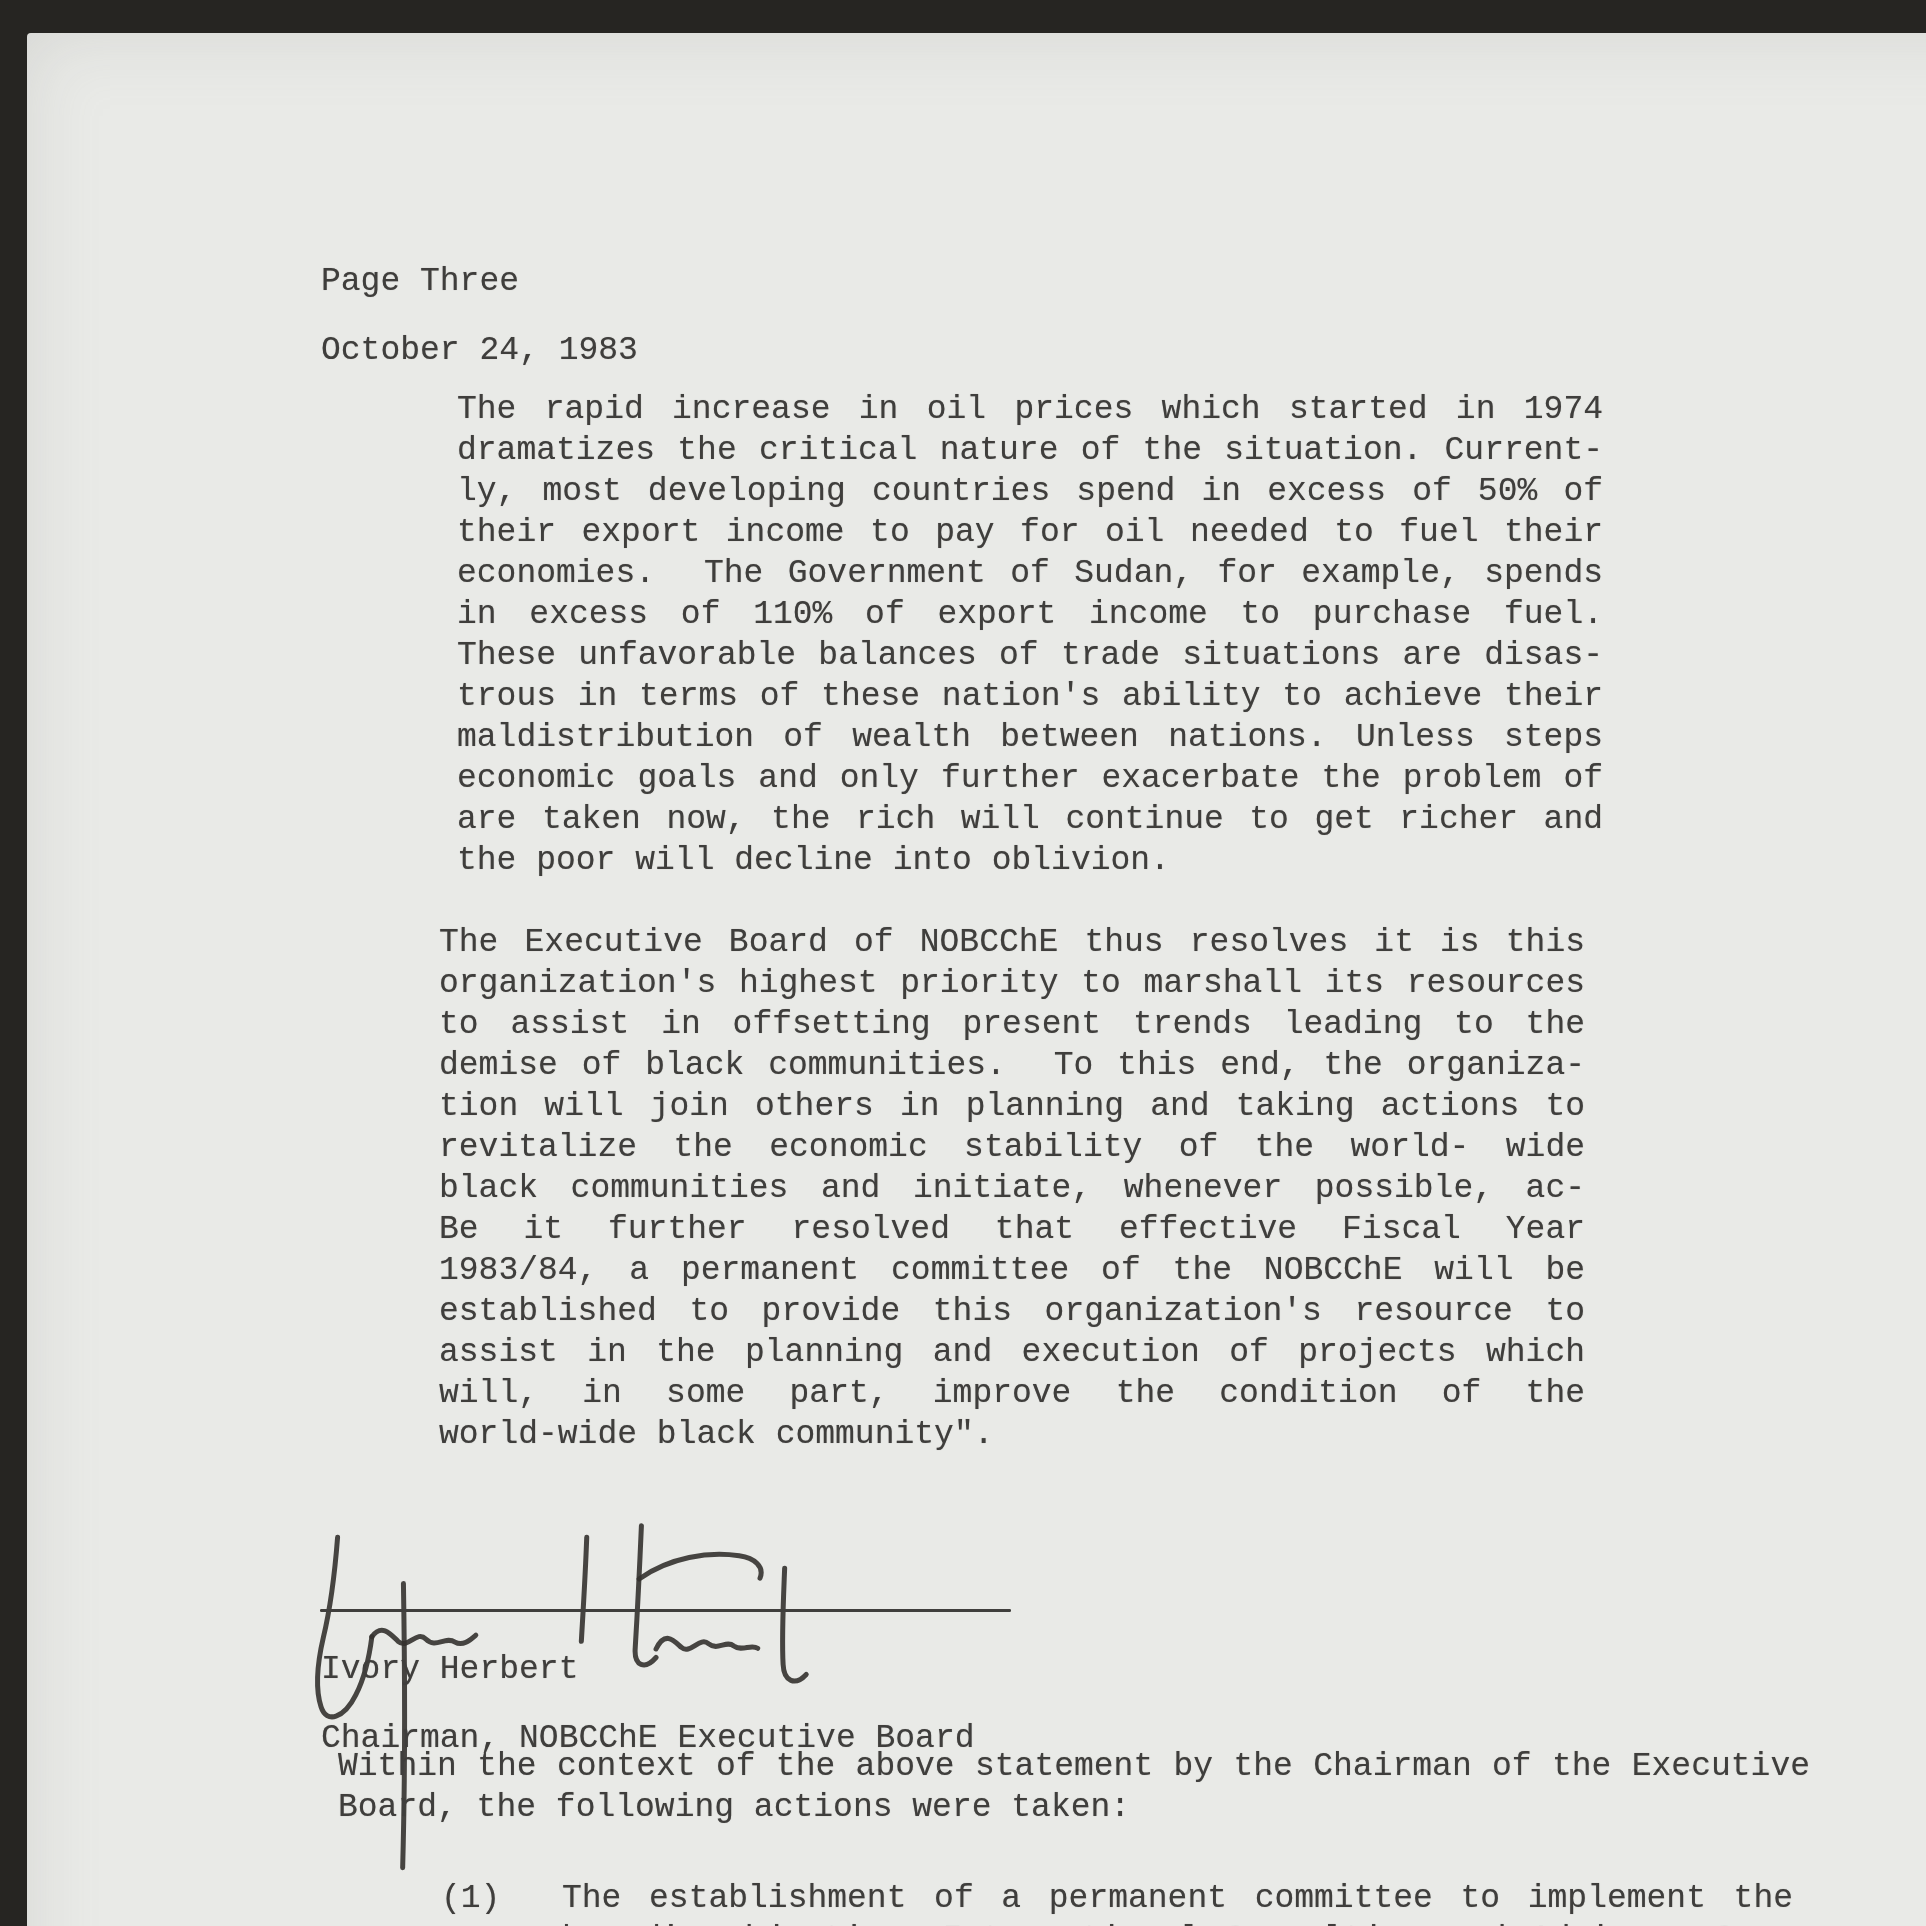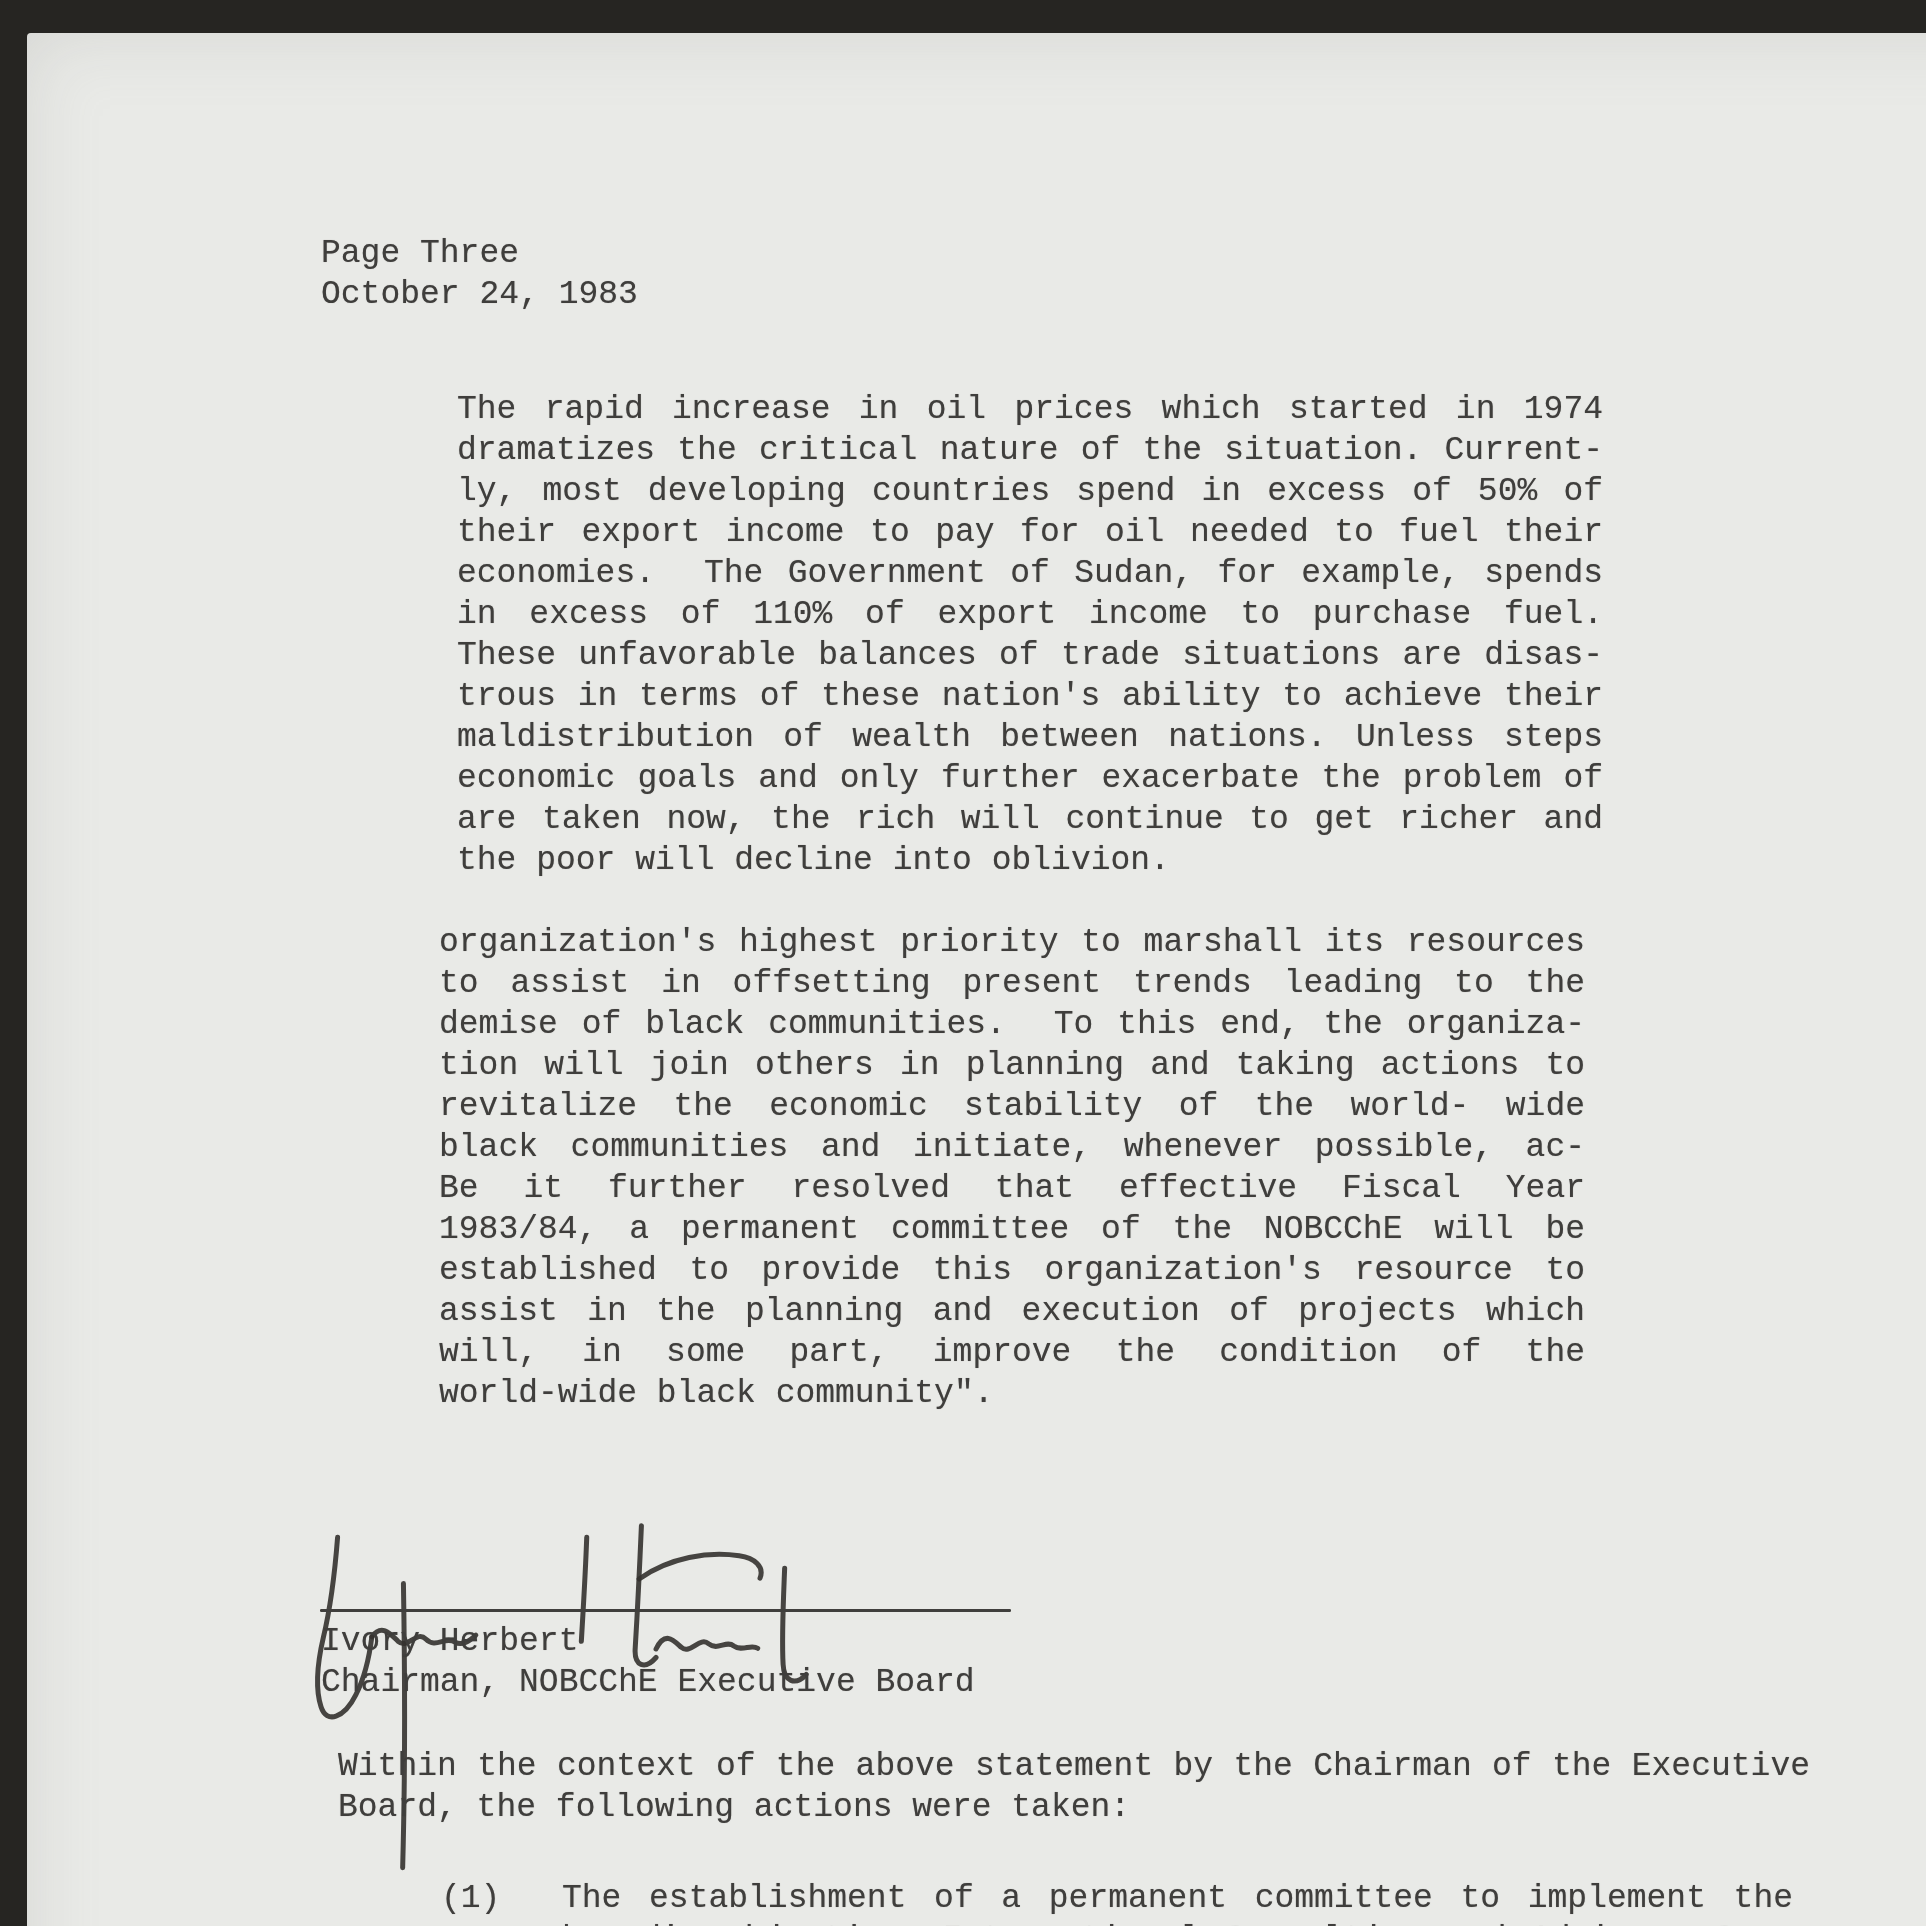--- a/index.html
+++ b/index.html
@@ -34,21 +34,21 @@
     color: var(--ink-color, #3f3e3c);
     text-shadow: 0 0 0.8px rgba(60,58,55,0.45);
   }
   .abs { position: absolute; }
   .tline {
     white-space: pre-wrap;
     text-align: justify;
     text-align-last: justify;
   }
   .tline.last { text-align-last: left; }
-  .plain .tline { text-align: left; text-align-last: left; white-space: pre; }
+  .plain .tline { text-align: left; text-align-last: left; white-space: pre; margin-top: 28px; }
   .header-block { left: 294px; top: 200px; width: 1502px; }
   .para-1 { left: 412px; top: 356px; width: 1146px; margin-left: 18px; }
   .para-2 { left: 412px; top: 889px; width: 1146px; }
   .sig-svg {
     left: 274px; top: 1481px;
     width: 516px; height: 374px;
     pointer-events: none;
   }
   .sig-rule {
     left: 293px; top: 1576px;
@@ -95,20 +95,21 @@
       <div class="tline">in excess of 110% of export income to purchase fuel.</div>
       <div class="tline">These unfavorable balances of trade situations are disas-</div>
       <div class="tline">trous in terms of these nation's ability to achieve their</div>
       <div class="tline">maldistribution of wealth between nations. Unless steps</div>
       <div class="tline">economic goals and only further exacerbate the problem of</div>
       <div class="tline">are taken now, the rich will continue to get richer and</div>
       <div class="tline last">the poor will decline into oblivion.</div>
     </div>
 
   <div class="typed abs para-2">
+      <div class="tline">The Executive Board of NOBCChE thus resolves it is this</div>
       <div class="tline">organization's highest priority to marshall its resources</div>
       <div class="tline">to assist in offsetting present trends leading to the</div>
       <div class="tline">demise of black communities.  To this end, the organiza-</div>
       <div class="tline">tion will join others in planning and taking actions to</div>
       <div class="tline">revitalize the economic stability of the world- wide</div>
       <div class="tline">black communities and initiate, whenever possible, ac-</div>
       <div class="tline">Be it further resolved that effective Fiscal Year</div>
       <div class="tline">1983/84, a permanent committee of the NOBCChE will be</div>
       <div class="tline">established to provide this organization's resource to</div>
       <div class="tline">assist in the planning and execution of projects which</div>

